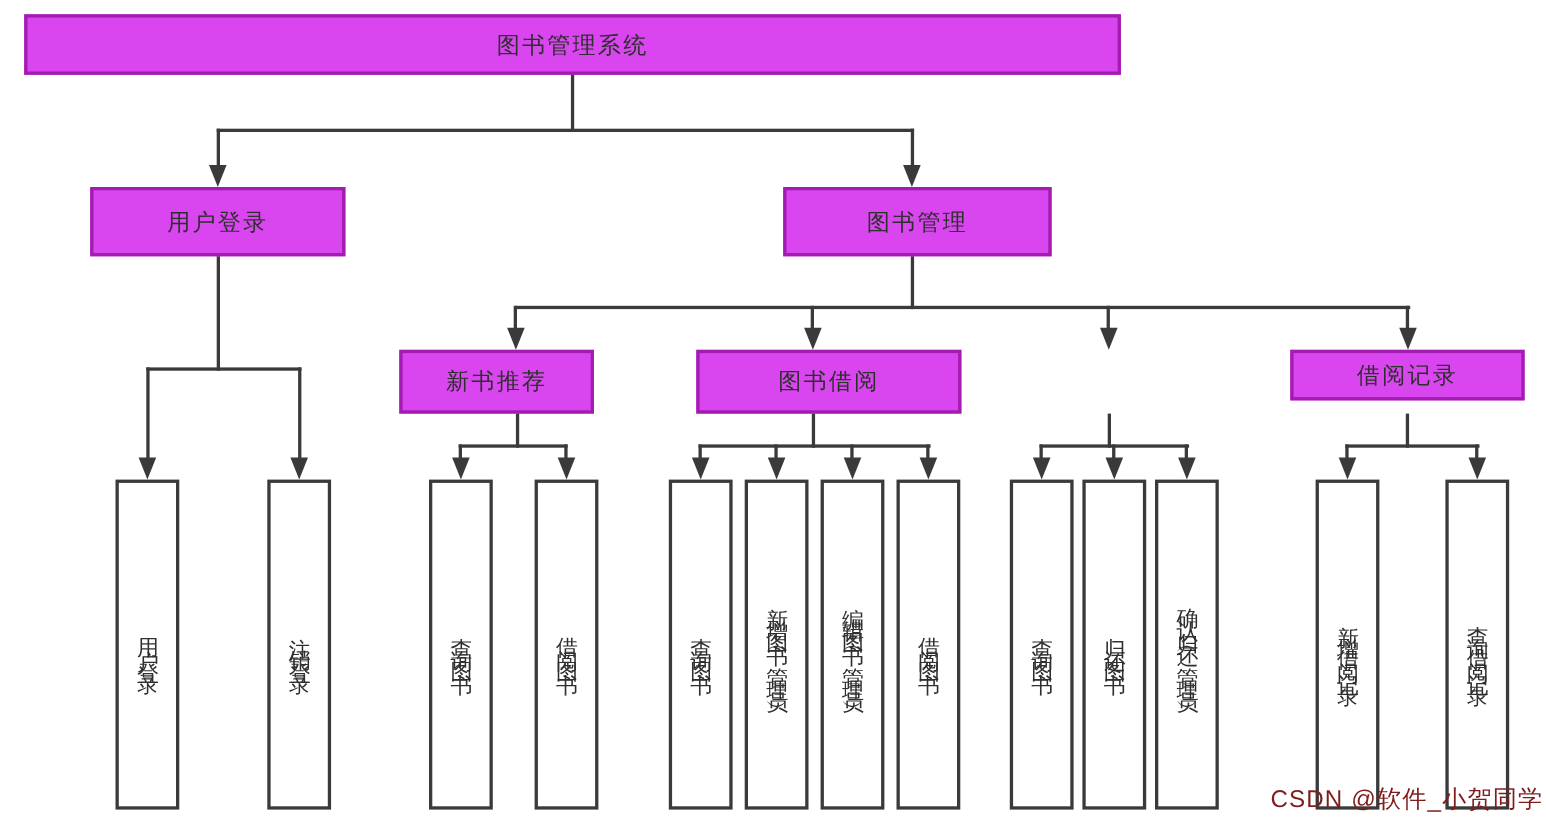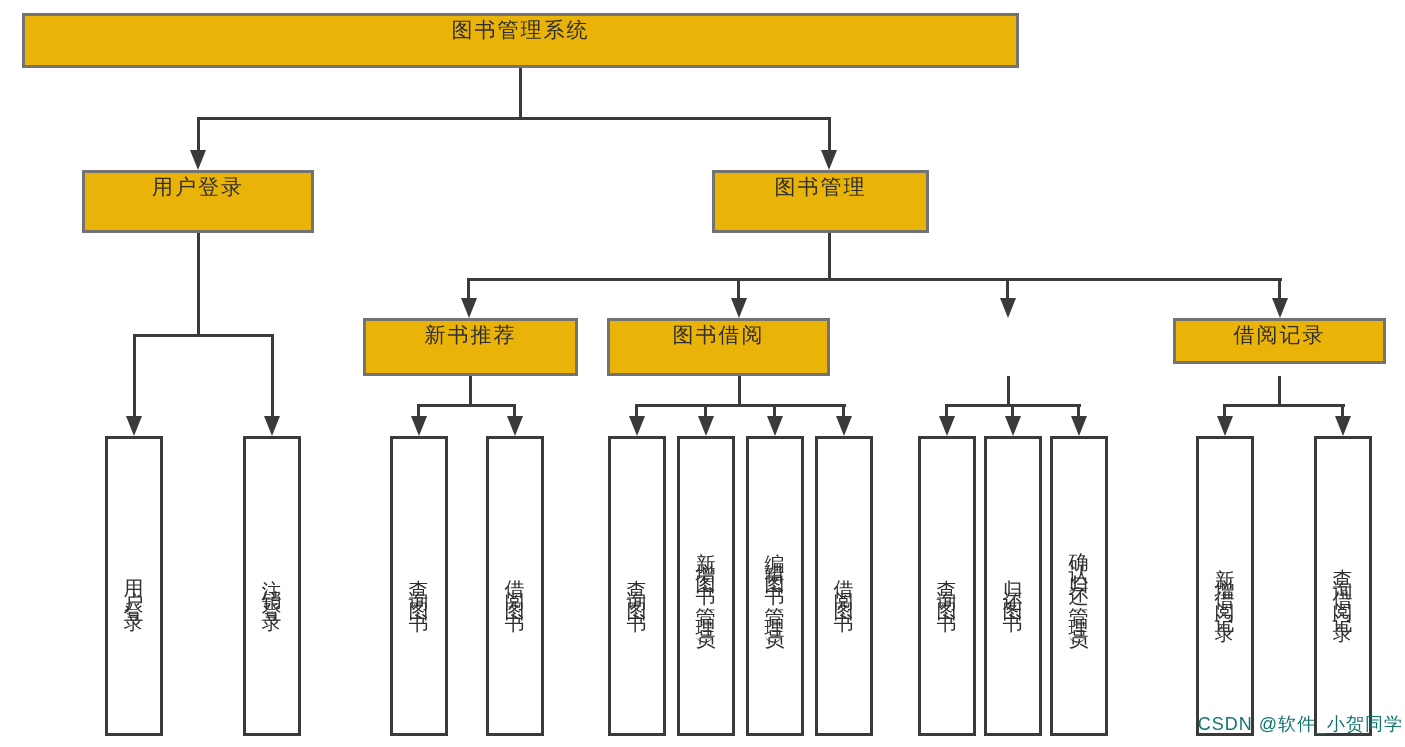--- a/index.html
+++ b/index.html
@@ -1,22 +1,22 @@
 <!DOCTYPE html>
 <html><head>
 <meta charset="utf-8">
 <style>
   html,body { margin:0; padding:0; background:#ffffff; }
   #stage {
     position:relative; width:1405px; height:747px; background:#ffffff;
     font-family:"Liberation Sans","DejaVu Sans",sans-serif; overflow:hidden;
   }
   .box {
-    position:absolute; background:#eab308; border:3px solid #737373;
-    display:flex; align-items:flex-start; justify-content:center;
+    position:absolute; background:#d946ef; border:3px solid #a21caf;
+    display:flex; align-items:center; justify-content:center;
     box-sizing:border-box;
   }
   .box .label {
     font-size:21px; color:#2f2f2f; letter-spacing:2px; white-space:nowrap;
   }
   .vbox {
     position:absolute; top:436px; width:58px; height:300px;
     background:#ffffff; border:3px solid #3a3a3a; box-sizing:border-box;
     display:flex; align-items:center; justify-content:center;
   }
@@ -27,21 +27,21 @@
   }
   .vline { position:absolute; width:3px; background:#3a3a3a; }
   .hline { position:absolute; height:3px; background:#3a3a3a; }
   .arrowhead {
     position:absolute; width:0; height:0;
     border-left:8px solid transparent; border-right:8px solid transparent;
     border-top:20px solid #3a3a3a;
   }
   #watermark {
     position:absolute; top:712px; right:2px; z-index:10;
-    font-size:18px; color:#0f766e; letter-spacing:1px; white-space:nowrap;
+    font-size:22px; color:#7f1d1d; letter-spacing:1px; white-space:nowrap;
   }
 </style>
 </head>
 <body>
 
 <div id="stage">
 
   <div class="box" style="left:22px;top:13px;width:997px;height:55px">
     <span class="label">图书管理系统</span>
   </div>
@@ -49,21 +49,21 @@
   <div class="vline" style="left:519px;top:68px;height:52px"></div>
   <div class="hline" style="left:197px;top:117px;width:634px"></div>
   <div class="vline" style="left:197px;top:117px;height:35px"></div>
   <div class="arrowhead" style="left:190px;top:150px"></div>
   <div class="vline" style="left:828px;top:117px;height:35px"></div>
   <div class="arrowhead" style="left:821px;top:150px"></div>
 
   <div class="box" style="left:82px;top:170px;width:232px;height:63px">
     <span class="label">用户登录</span>
   </div>
-  <div class="box" style="left:712px;top:170px;width:217px;height:63px">
+  <div class="box" style="left:712px;top:170px;width:244px;height:63px">
     <span class="label">图书管理</span>
   </div>
 
   <div class="vline" style="left:197px;top:233px;height:104px"></div>
   <div class="hline" style="left:133px;top:334px;width:141px"></div>
   <div class="vline" style="left:133px;top:334px;height:84px"></div>
   <div class="arrowhead" style="left:126px;top:416px"></div>
   <div class="vline" style="left:271px;top:334px;height:84px"></div>
   <div class="arrowhead" style="left:264px;top:416px"></div>
 
@@ -71,24 +71,24 @@
   <div class="hline" style="left:468px;top:278px;width:814px"></div>
   <div class="vline" style="left:467px;top:278px;height:22px"></div>
   <div class="arrowhead" style="left:461px;top:298px"></div>
   <div class="vline" style="left:737px;top:278px;height:22px"></div>
   <div class="arrowhead" style="left:731px;top:298px"></div>
   <div class="vline" style="left:1006px;top:278px;height:22px"></div>
   <div class="arrowhead" style="left:1000px;top:298px"></div>
   <div class="vline" style="left:1278px;top:278px;height:22px"></div>
   <div class="arrowhead" style="left:1272px;top:298px"></div>
 
-  <div class="box" style="left:363px;top:318px;width:215px;height:58px">
+  <div class="box" style="left:363px;top:318px;width:177px;height:58px">
     <span class="label">新书推荐</span>
   </div>
-  <div class="box" style="left:607px;top:318px;width:223px;height:58px">
+  <div class="box" style="left:633px;top:318px;width:241px;height:58px">
     <span class="label">图书借阅</span>
   </div>
   <div class="box" style="left:1173px;top:318px;width:213px;height:46px">
     <span class="label">借阅记录</span>
   </div>
 
   <div class="vline" style="left:469px;top:376px;height:31px"></div>
   <div class="hline" style="left:417px;top:404px;width:99px"></div>
   <div class="vline" style="left:417px;top:404px;height:14px"></div>
   <div class="arrowhead" style="left:411px;top:416px"></div>

